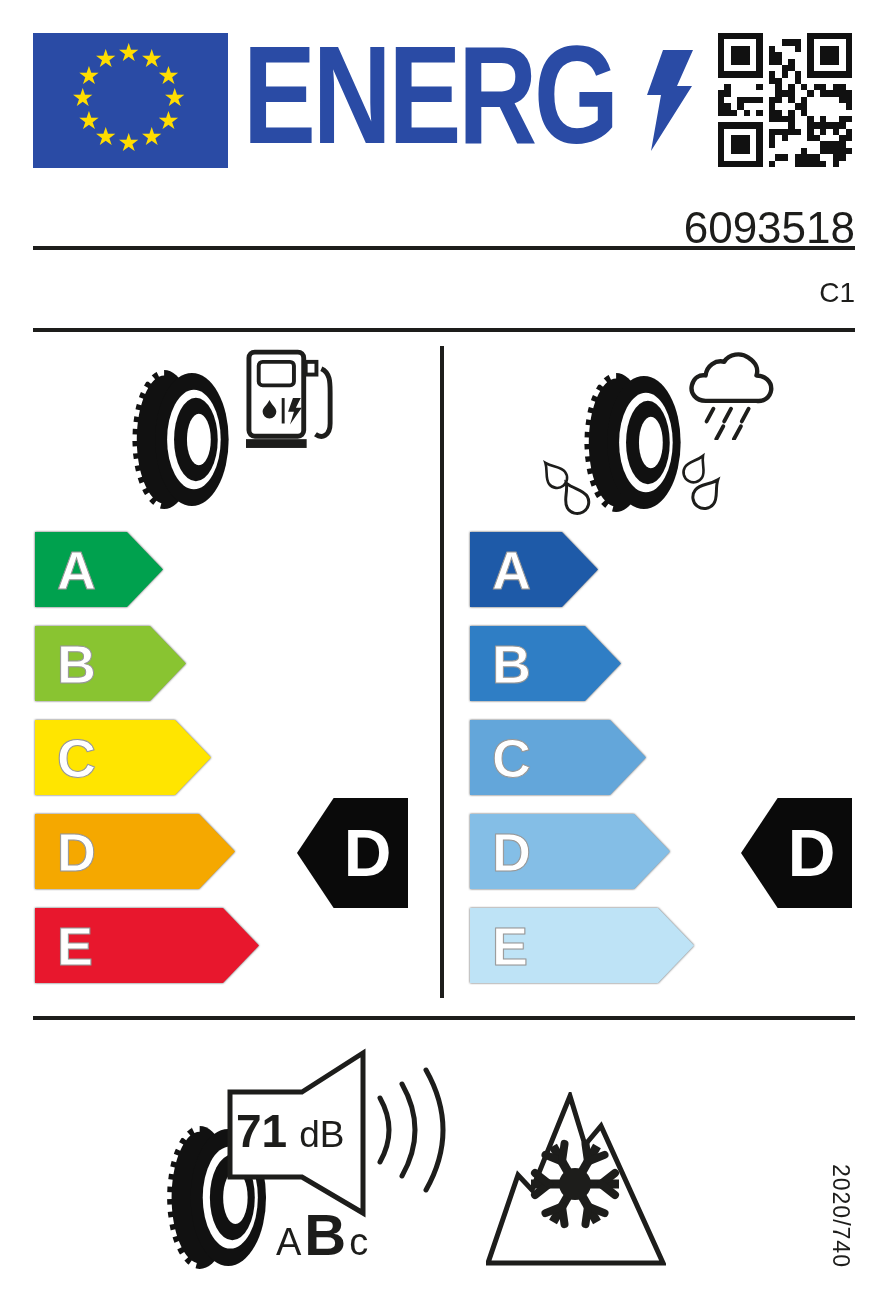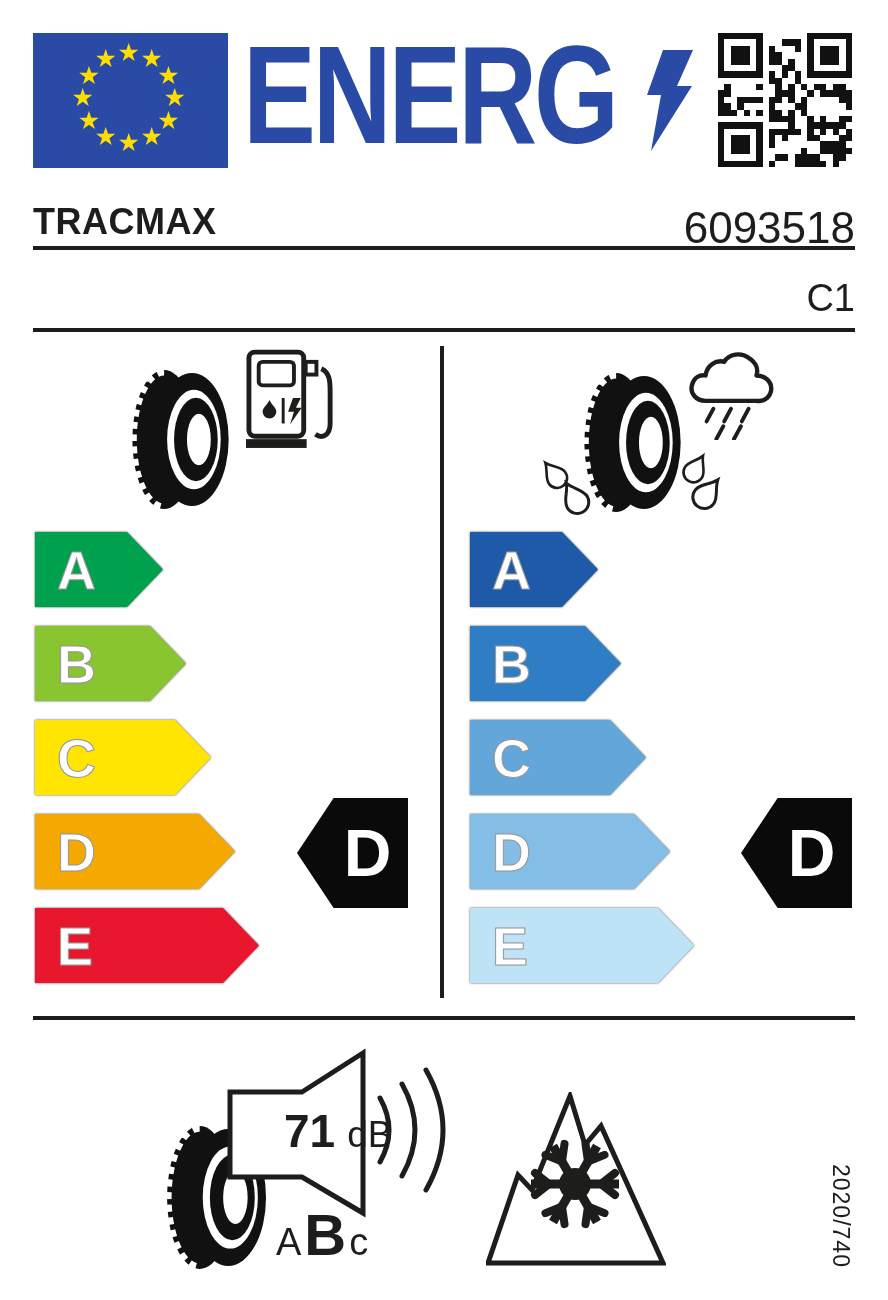--- a/index.html
+++ b/index.html
@@ -14,21 +14,21 @@
   .energ { left:243px; top:25px; font-size:140px; line-height:1; font-weight:bold;
            color:#2A4BA5; letter-spacing:-4px; transform:scaleX(0.78); transform-origin:left top; white-space:nowrap; }
   .bolt-logo { left:646px; top:50px; }
   .qr { left:718px; top:33px; width:134px; height:134px; }
   .qr svg { shape-rendering:crispEdges; }
 
   
   .brand { left:33px; top:201px; font-size:36px; font-weight:bold; letter-spacing:0.5px; }
   .model { top:203px; right:33px; font-size:44px; text-align:right; }
   .size  { left:33px; top:272px; font-size:38px; letter-spacing:0.5px; }
-  .tclass{ top:277px; right:33px; font-size:38px; text-align:right; }
+  .tclass{ top:277px; right:33px; font-size:28px; text-align:right; }
   .rule  { left:33px; width:822px; height:4px; background:#1d1d1b; }
   .rule1 { top:246px; } .rule2 { top:328px; } .rule3 { top:1016px; }
   .vdivider { left:440px; top:346px; width:4px; height:652px; background:#1d1d1b; }
 
   
   .scale { top:532px; }
   .scale-left { left:35px; } .scale-right { left:470px; }
   .arrow { position:relative; height:75px; margin-bottom:19px;
            filter:drop-shadow(0 0 1px rgba(50,50,50,0.85)); }
   .w1{width:128px} .w2{width:151px} .w3{width:176px} .w4{width:200px} .w5{width:224px}
@@ -38,21 +38,21 @@
       color:#fff; font-weight:bold; font-size:54px; line-height:1;
       -webkit-text-stroke:1px #979797; text-shadow:0 0 1px #8b8b8b; }
 
   .badge { width:111px; height:110px; top:798px; background:#0a0a0a; color:#fff;
       clip-path:polygon(0 50%, 33% 0, 100% 0, 100% 100%, 33% 100%);
       display:flex; align-items:center; justify-content:center; padding-left:30px;
       font-size:66px; font-weight:bold; }
   .badge-left { left:297px; } .badge-right { left:741px; }
 
   
-  .db-text { left:236px; top:1108px; display:flex; align-items:baseline; gap:12px; white-space:nowrap;margin-left:48px; }
+  .db-text { left:236px; top:1108px; display:flex; align-items:baseline; gap:12px; white-space:nowrap; }
   .db-num { font-size:46px; font-weight:bold; line-height:1; }
   .db-unit { font-size:37px; line-height:1; }
   .abc { left:276px; top:1206px; display:flex; align-items:baseline; gap:3px; }
   .abc .n-a, .abc .n-c { font-size:38px; line-height:1; }
   .abc .n-b { font-size:58px; font-weight:bold; line-height:1; }
   .reg { left:827px; top:1164px; writing-mode:vertical-rl; font-size:23px; letter-spacing:1px; }
 </style>
 </head>
 <body>
 
@@ -221,21 +221,20 @@
         <rect x="2" y="2" width="3" height="3" fill="#111"></rect>
         <rect x="14" y="0" width="7" height="7" fill="#111"></rect>
         <rect x="15" y="1" width="5" height="5" fill="#fff"></rect>
         <rect x="16" y="2" width="3" height="3" fill="#111"></rect>
         <rect x="0" y="14" width="7" height="7" fill="#111"></rect>
         <rect x="1" y="15" width="5" height="5" fill="#fff"></rect>
         <rect x="2" y="16" width="3" height="3" fill="#111"></rect>
       </svg>
   </div>
 
-  <div class="abs brand">TRACMAX</div>
   <div class="abs model">6093518</div>
   <div class="abs rule rule1"></div>
   <div class="abs tclass">C1</div>
   <div class="abs rule rule2"></div>
   <div class="abs vdivider"></div>
 
   <div class="abs" style="left:128px;top:368px">
     <svg width="104" height="144" viewBox="0 0 100 145">
         <use href="#tyre" width="100" height="145"></use>
       </svg>

